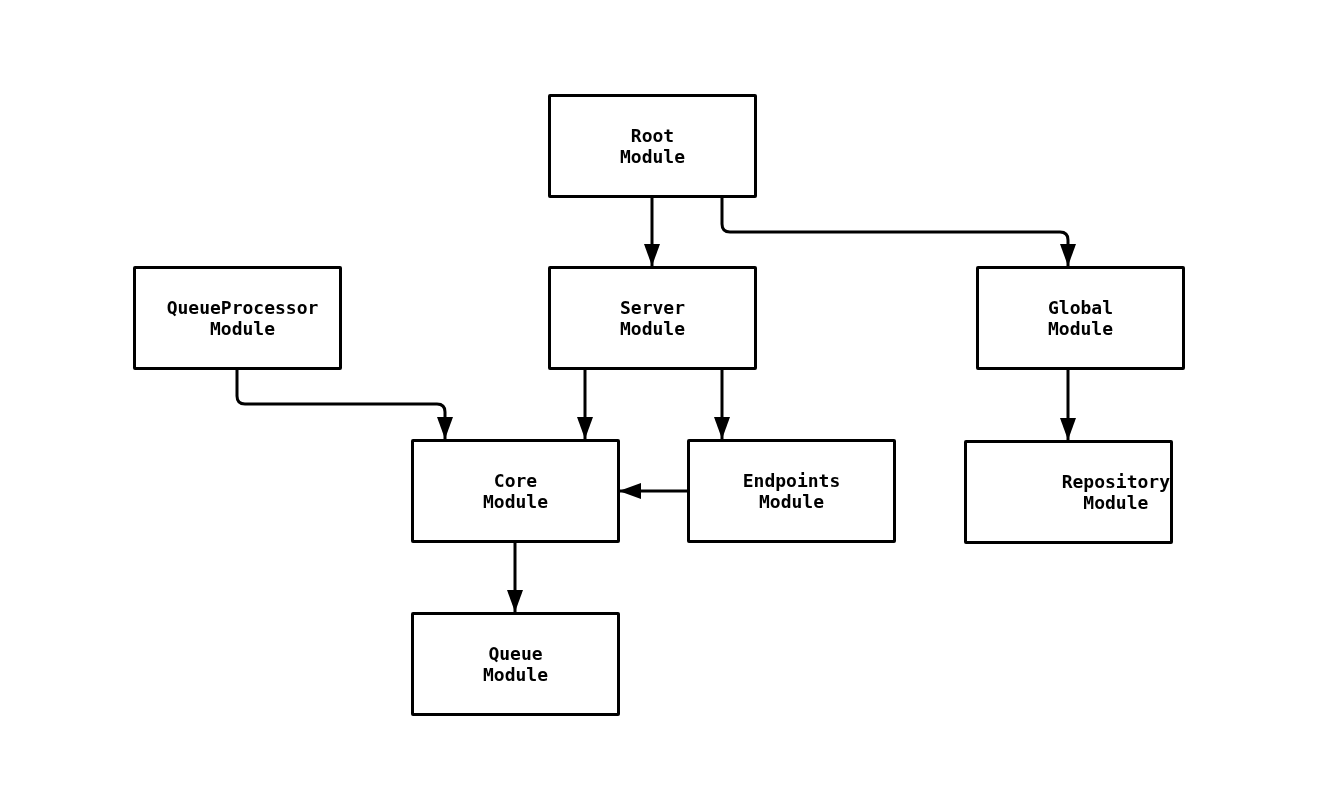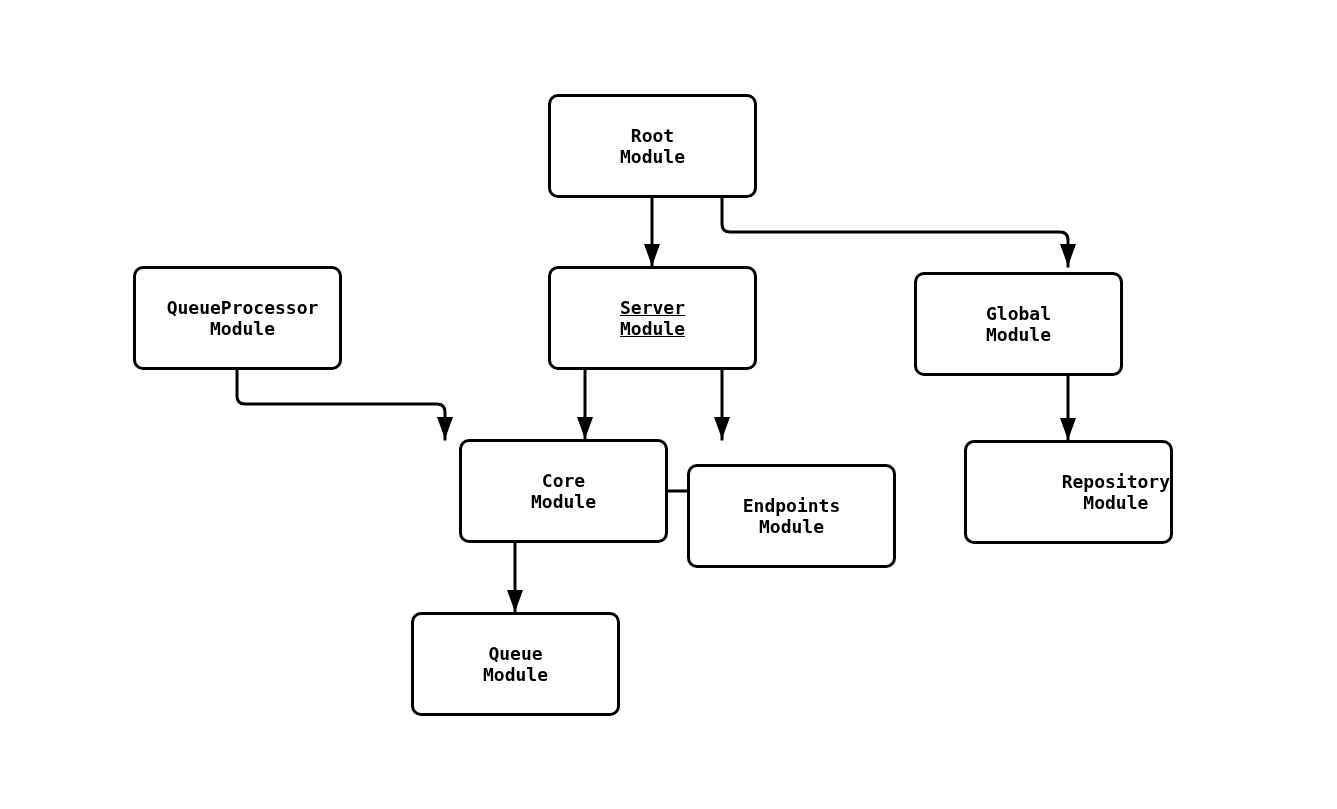--- a/index.html
+++ b/index.html
@@ -26,40 +26,40 @@
     stroke-width: 3;
     stroke-linecap: square;
   }
   .node {
     position: absolute;
     box-sizing: border-box;
     width: 209px;
     height: 104px;
     background: #ffffff;
     border: 3px solid #000000;
-    border-radius: 10px;
+    border-radius: 2px;
     display: flex;
     align-items: center;
     justify-content: center;
   }
   .node .label {
     font-weight: bold;
     font-size: 18px;
     line-height: 21px;
     color: #000000;
     text-align: center;
     white-space: pre-line;
   }
   
   #n-root          { left: 548px; top:  94px; }
   #n-queueprocessor{ left: 133px; top: 266px; padding-left: 10px; }
-  #n-server        { left: 548px; top: 266px; text-decoration: underline; }
-  #n-global        { left: 914px; top: 266px; margin-top: 6px; }
-  #n-core          { left: 411px; top: 439px; margin-left: 48px; }
-  #n-endpoints     { left: 687px; top: 464px; }
+  #n-server        { left: 548px; top: 266px; }
+  #n-global        { left: 976px; top: 266px; }
+  #n-core          { left: 411px; top: 439px; }
+  #n-endpoints     { left: 687px; top: 439px; }
   #n-repository    { left: 964px; top: 440px; justify-content: flex-end; }
   #n-queue         { left: 411px; top: 612px; }
 </style>
 </head>
 <body>
 
 <div class="canvas">
 
   <svg class="edges" width="1337" height="809" viewBox="0 0 1337 809">
     <defs>

